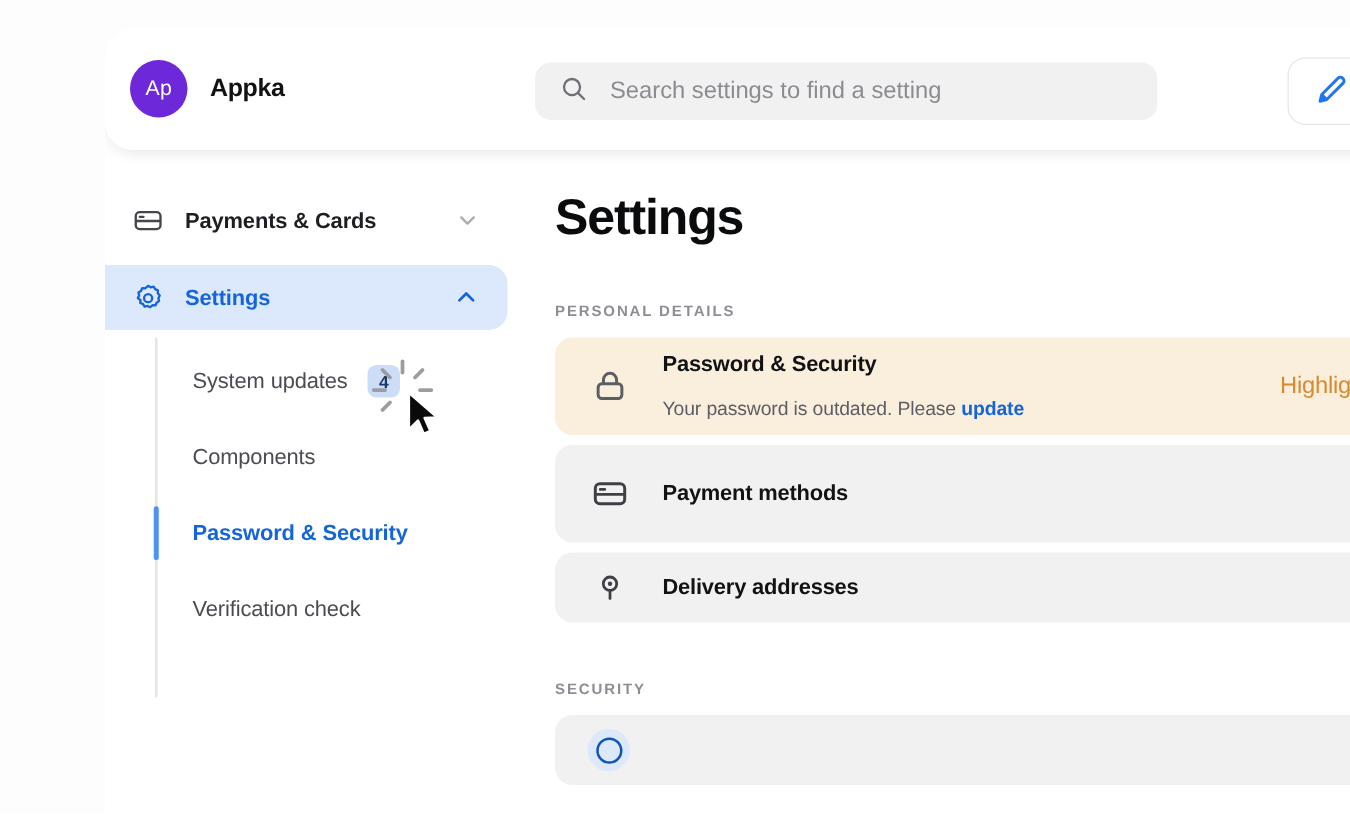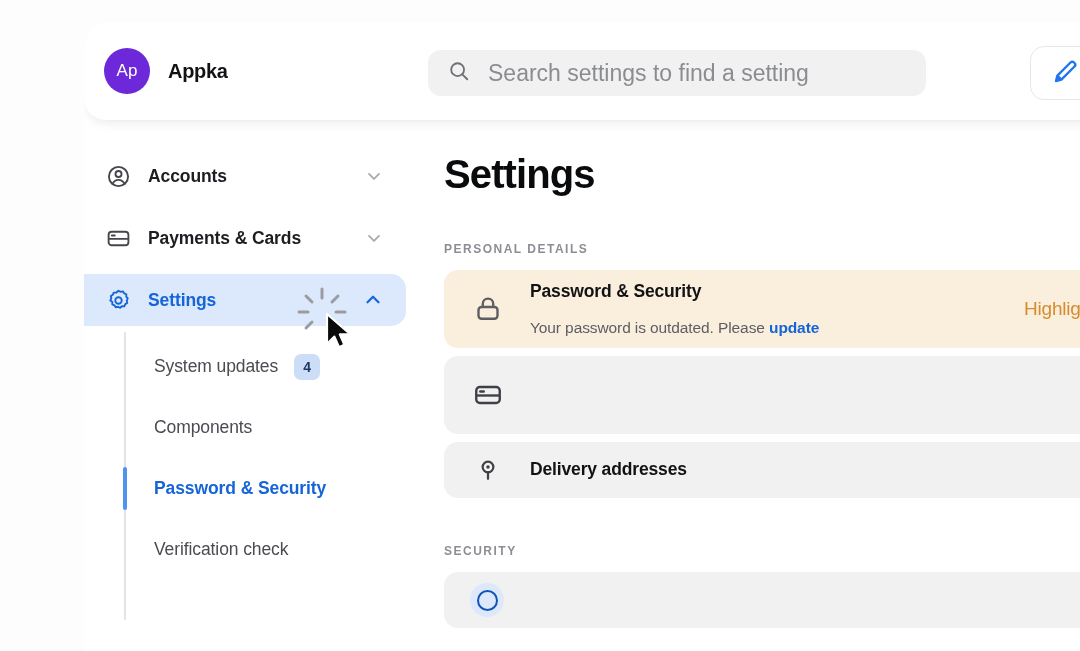--- a/index.html
+++ b/index.html
@@ -89,21 +89,21 @@
     padding: 0 0 0 20px;
     box-sizing: border-box;
   }
   #search-icon { flex: none; display: block; }
   #search-input {
     border: none;
     outline: none;
     background: transparent;
     margin-left: 16px;
     font-family: "Liberation Sans", sans-serif;
-    font-size: 23px;
+    font-size: 19px;
     color: #0369a1;
     width: 400px;
   }
   #search-input::placeholder { color: #8a8c91; }
   #edit-button {
     position: absolute;
     left: 946px;
     top: 24px;
     width: 72px;
     height: 54px;
@@ -352,35 +352,20 @@
             <path d="M4 20l1.1-4.3 3.2 3.2L4 20z" fill="#2176f0"></path>
           </svg>
         </span>
       </div>
     </div>
 
     <div id="body-region">
 
       <div id="sidebar">
 
-        <div class="nav-row">
-          <span class="nav-icon">
-            <svg width="25" height="25" viewBox="0 0 24 24" fill="none">
-              <circle cx="12" cy="12" r="9.2" stroke="#44464c" stroke-width="1.8"></circle>
-              <circle cx="12" cy="9.6" r="2.9" stroke="#44464c" stroke-width="1.8"></circle>
-              <path d="M6.2 19.2c1.1-2.6 3.2-4 5.8-4s4.7 1.4 5.8 4" stroke="#44464c" stroke-width="1.8" stroke-linecap="round"></path>
-            </svg>
-          </span>
-          <span class="nav-label">Accounts</span>
-          <span class="nav-chevron">
-            <svg width="20" height="20" viewBox="0 0 24 24" fill="none">
-              <path d="M6 9.5l6 6 6-6" stroke="#a9abb0" stroke-width="2.2" stroke-linecap="round" stroke-linejoin="round"></path>
-            </svg>
-          </span>
-        </div>
 
         <div class="nav-row">
           <span class="nav-icon">
             <svg width="25" height="25" viewBox="0 0 24 24" fill="none">
               <rect x="2.5" y="5.5" width="19" height="13" rx="3" stroke="#44464c" stroke-width="1.8"></rect>
               <line x1="2.5" y1="12.3" x2="21.5" y2="12.3" stroke="#44464c" stroke-width="1.8"></line>
               <line x1="5.6" y1="9.1" x2="8.4" y2="9.1" stroke="#44464c" stroke-width="1.8" stroke-linecap="round"></line>
             </svg>
           </span>
           <span class="nav-label">Payments &amp; Cards</span>
@@ -451,20 +436,21 @@
 
         <div class="card tall">
           <span class="card-icon">
             <svg width="30" height="30" viewBox="0 0 24 24" fill="none">
               <rect x="2.6" y="5.6" width="18.8" height="12.8" rx="2.9" stroke="#3e4046" stroke-width="1.9"></rect>
               <line x1="2.6" y1="12.4" x2="21.4" y2="12.4" stroke="#3e4046" stroke-width="1.9"></line>
               <line x1="5.8" y1="9.2" x2="8.6" y2="9.2" stroke="#3e4046" stroke-width="1.9" stroke-linecap="round"></line>
             </svg>
           </span>
           <span class="card-text">
+            <div class="card-title">Payment methods</div>
           </span>
         </div>
 
         <div class="card short">
           <span class="card-icon">
             <svg width="28" height="28" viewBox="0 0 24 24" fill="none">
               <circle cx="12" cy="9.4" r="4.6" stroke="#3e4046" stroke-width="1.9"></circle>
               <circle cx="12" cy="9.4" r="1.5" fill="#3e4046"></circle>
               <line x1="12" y1="14" x2="12" y2="19.6" stroke="#3e4046" stroke-width="1.9" stroke-linecap="round"></line>
             </svg>

